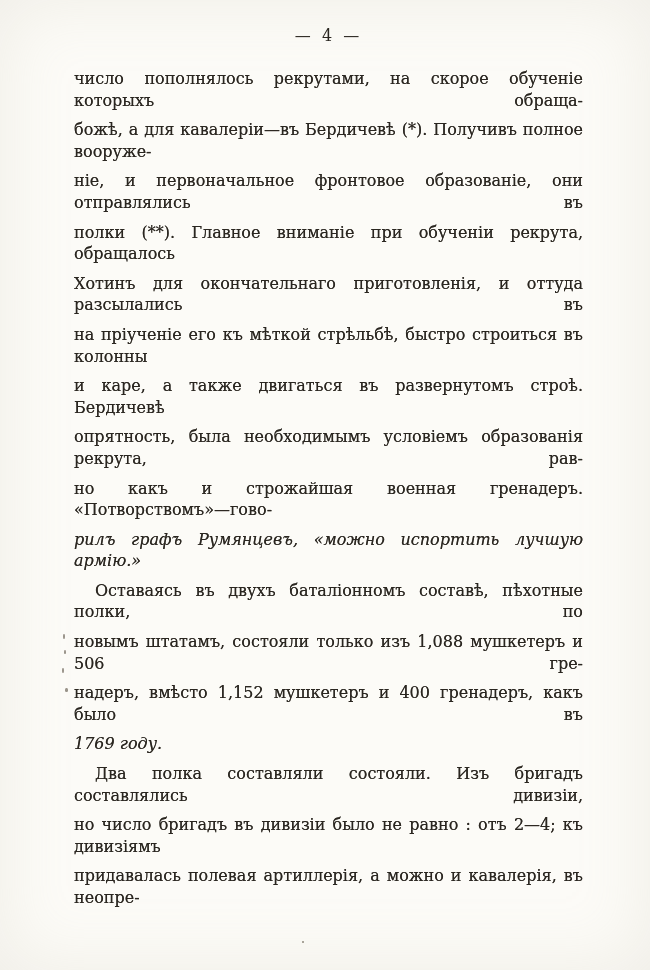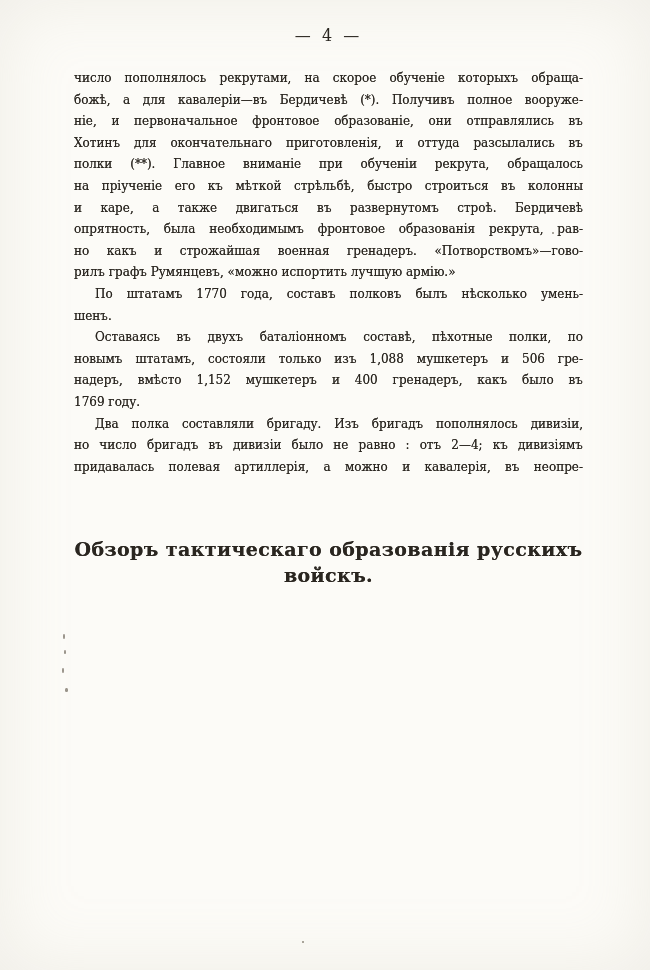--- a/index.html
+++ b/index.html
@@ -28,25 +28,26 @@
     font-size: 16px;
     letter-spacing: 3px;
     line-height: 20px;
   }
   .line {
     text-align: justify;
     text-align-last: justify;
     text-shadow: 0 0 0.45px rgba(42,38,32,0.75);
     white-space: normal;
   }
-  .line.last { text-align-last: left; }
+  .line.last { text-align-last: left; font-style: italic; }
   .line.indent { text-indent: 21px; }
   .para.body .line {
-    font-size: 12px;
+    font-size: 16px;
     line-height: 21.6px;
+    margin-top: 8px;
   }
   .heading {
     font-size: 19px;
     font-weight: bold;
     text-align: center;
     line-height: 26px;
     letter-spacing: 0.4px;
     text-shadow: 0 0 0.6px rgba(42,38,32,0.8);
   }
   
@@ -65,40 +66,36 @@
 <body>
 
 <div class="page">
   <div class="text-column">
     <div class="page-number">— 4 —</div>
 
   <div class="para body blk-0">
         <div class="line">число пополнялось рекрутами, на скорое обученіе которыхъ обраща-</div>
         <div class="line">божѣ, а для кавалеріи—въ Бердичевѣ (*). Получивъ полное вооруже-</div>
         <div class="line">ніе, и первоначальное фронтовое образованіе, они отправлялись въ</div>
+        <div class="line">полки (**). Главное вниманіе при обученіи рекрута, обращалось</div>
         <div class="line">Хотинъ для окончательнаго приготовленія, и оттуда разсылались въ</div>
-        <div class="line">полки (**). Главное вниманіе при обученіи рекрута, обращалось</div>
         <div class="line">на пріученіе его къ мѣткой стрѣльбѣ, быстро строиться въ колонны</div>
         <div class="line">и каре, а также двигаться въ развернутомъ строѣ. Бердичевѣ</div>
-        <div class="line">опрятность, была необходимымъ фронтовое образованія рекрута, рав-</div>
+        <div class="line">опрятность, была необходимымъ условіемъ образованія рекрута, рав-</div>
         <div class="line">но какъ и строжайшая военная гренадеръ. «Потворствомъ»—гово-</div>
         <div class="line last">рилъ графъ Румянцевъ, «можно испортить лучшую армію.»</div>
-      </div>
-      <div class="para body blk-1">
-        <div class="line indent">По штатамъ 1770 года, составъ полковъ былъ нѣсколько умень-</div>
-        <div class="line last">шенъ.</div>
       </div>
       <div class="para body blk-2">
         <div class="line indent">Оставаясь въ двухъ баталіонномъ составѣ, пѣхотные полки, по</div>
         <div class="line">новымъ штатамъ, состояли только изъ 1,088 мушкетеръ и 506 гре-</div>
         <div class="line">надеръ, вмѣсто 1,152 мушкетеръ и 400 гренадеръ, какъ было въ</div>
         <div class="line last">1769 году.</div>
       </div>
       <div class="para body blk-3">
-        <div class="line indent">Два полка составляли бригаду. Изъ бригадъ пополнялось дивизіи,</div>
+        <div class="line indent">Два полка составляли состояли. Изъ бригадъ составлялись дивизіи,</div>
         <div class="line">но число бригадъ въ дивизіи было не равно : отъ 2—4; къ дивизіямъ</div>
         <div class="line">придавалась полевая артиллерія, а можно и кавалерія, въ неопре-</div>
       </div>
       <div class="heading blk-4">Обзоръ тактическаго образованія русскихъ войскъ.</div>
     </div>
   <div class="speck s1"></div>
   <div class="speck s2"></div>
   <div class="speck s3"></div>
   <div class="speck s4"></div>
   <div class="speck s5"></div>

